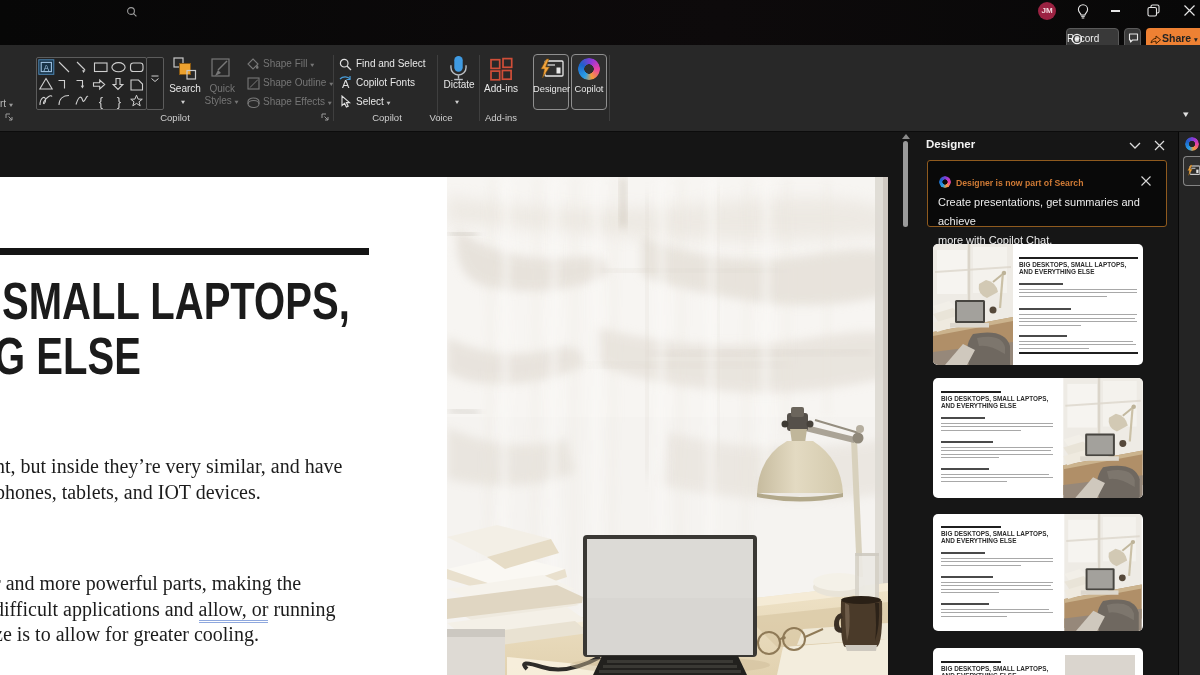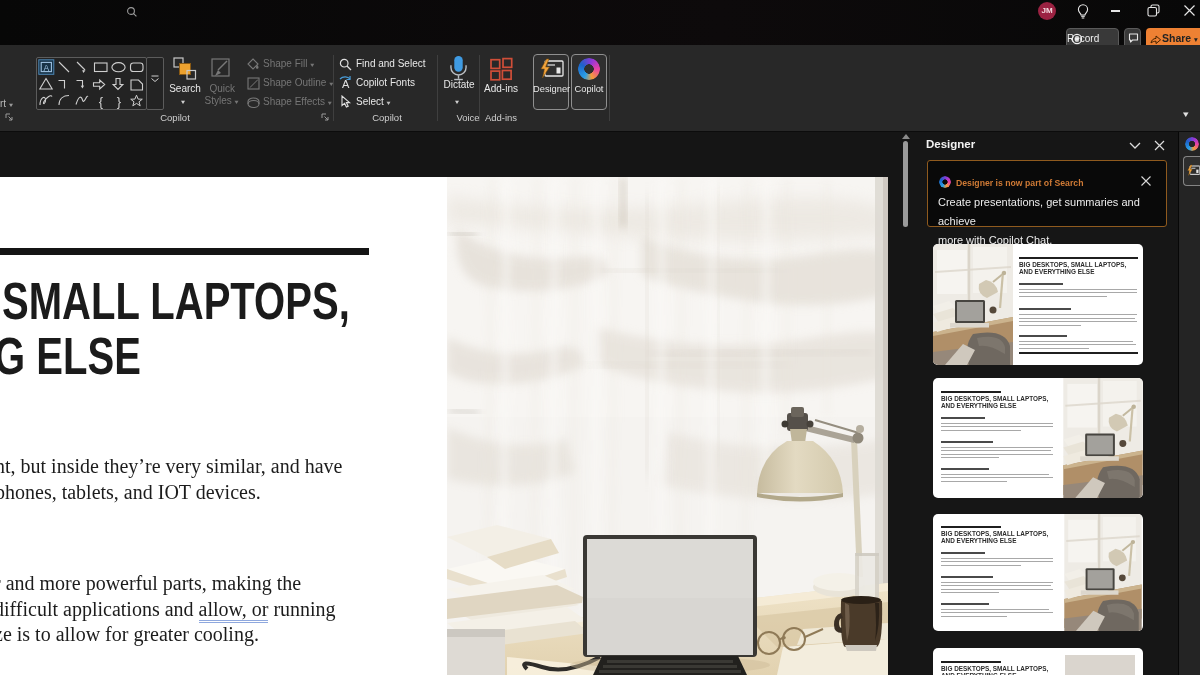--- a/index.html
+++ b/index.html
@@ -170,21 +170,21 @@
     <div class="gsep" style="left:437px"></div>
 
     <svg class="abs" style="left:447px;top:10px" width="23" height="27" viewBox="0 0 21 25">
         <rect x="6.6" y="1" width="7.8" height="14.5" rx="3.9" fill="#3f9be3"></rect>
         <path d="M3.5 9.5v2a7 7 0 0 0 14 0v-2" fill="none" stroke="#b9bdc2" stroke-width="1.3"></path>
         <line x1="10.5" y1="18.8" x2="10.5" y2="22" stroke="#b9bdc2" stroke-width="1.3"></line>
         <line x1="6.5" y1="22.7" x2="14.5" y2="22.7" stroke="#b9bdc2" stroke-width="1.3"></line>
       </svg>
     <div class="abs btxt" style="left:436px;top:34px;width:46px;text-align:center">Dictate</div>
     <div class="abs chev" style="left:455px;top:52px;color:#d0d0d0">▾</div>
-    <div class="glabel" style="left:447px;width:42px">Voice</div>
+    <div class="glabel" style="left:420px;width:42px">Voice</div>
     <div class="gsep" style="left:479px"></div>
 
     <svg class="abs" style="left:489px;top:12px" width="25" height="25" viewBox="0 0 25 25" fill="none" stroke="#cf4e38" stroke-width="1.7">
         <rect x="2" y="2.7" width="8.7" height="8.7"></rect>
         <rect x="14" y="1.6" width="8.7" height="8.7"></rect>
         <rect x="2" y="14.1" width="8.7" height="8.7"></rect>
         <rect x="13.4" y="13.5" width="8.7" height="8.7"></rect>
       </svg>
     <div class="abs btxt" style="left:478px;top:38px;width:46px;text-align:center">Add-ins</div>
     <div class="glabel" style="left:473px;width:56px">Add-ins</div>

